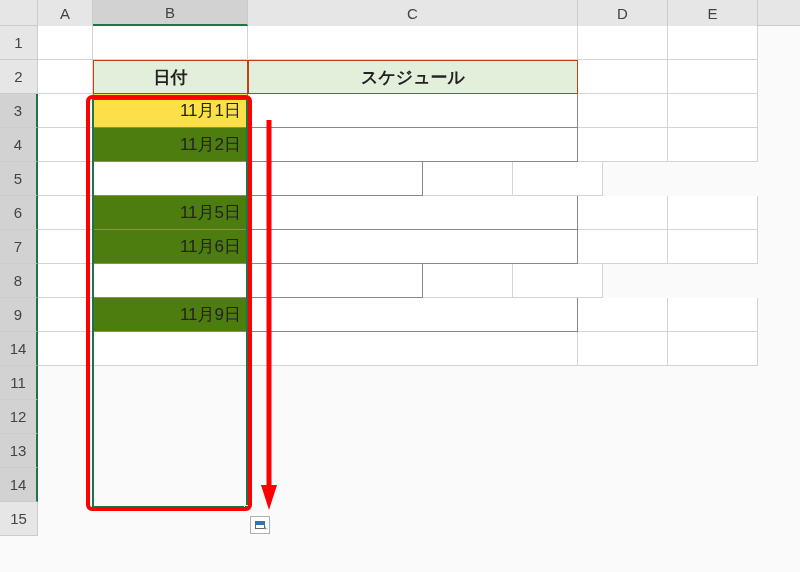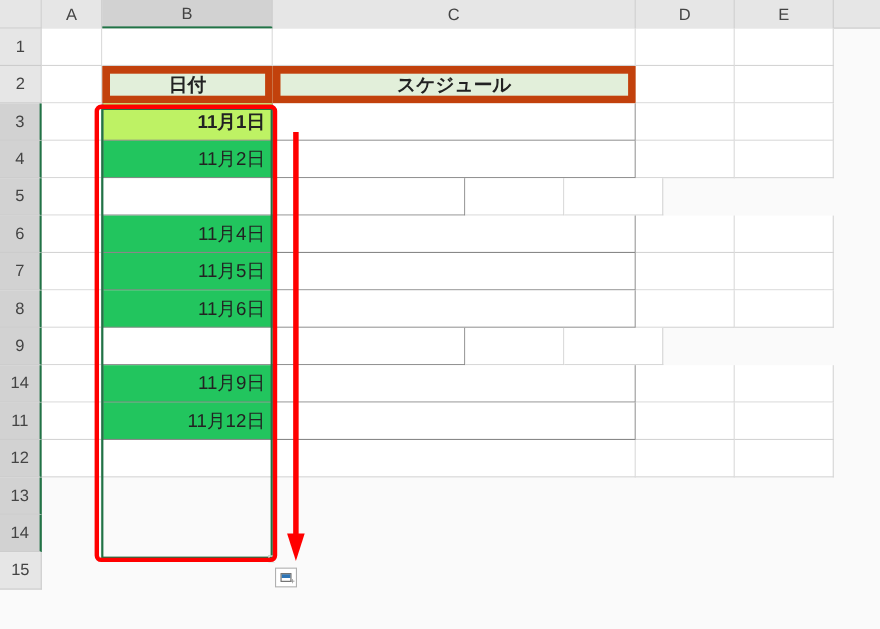--- a/index.html
+++ b/index.html
@@ -83,32 +83,31 @@
       align-items: center;
       padding: 0 6px;
       font-size: 17px;
       color: #222;
       background: #fff;
     }
     .cell.thead {
       background: #e2efda;
       font-weight: bold;
       justify-content: center;
-      border: 7px solid #c2410c;
+      border: 1px solid #c2410c;
     }
     .cell.data-b {
       justify-content: flex-end;
       border-left: 1px solid #888;
       border-right: 1px solid #888;
       border-bottom: 1px solid #888;
-      background: #22c55e;
+      background: #4d7c0f;
     }
     .cell.data-b.active {
-      background: #bef264;
-      font-weight: bold;
+      background: #fde047;
     }
     .cell.data-c {
       border-right: 1px solid #888;
       border-bottom: 1px solid #888;
     }
     
     .cA { width: 55px; }
     .cB { width: 155px; }
     .cC { width: 330px; }
     .cD { width: 90px; }
@@ -240,27 +239,20 @@
         <div class="cell cE"></div>
       </div>
       <div class="row">
         <div class="cell cA"></div>
         <div class="cell cC data-c"></div>
         <div class="cell cD"></div>
         <div class="cell cE"></div>
       </div>
       <div class="row">
         <div class="cell cA"></div>
-        <div class="cell cB data-b">11月4日</div>
-        <div class="cell cC data-c"></div>
-        <div class="cell cD"></div>
-        <div class="cell cE"></div>
-      </div>
-      <div class="row">
-        <div class="cell cA"></div>
         <div class="cell cB data-b">11月5日</div>
         <div class="cell cC data-c"></div>
         <div class="cell cD"></div>
         <div class="cell cE"></div>
       </div>
       <div class="row">
         <div class="cell cA"></div>
         <div class="cell cB data-b">11月6日</div>
         <div class="cell cC data-c"></div>
         <div class="cell cD"></div>
@@ -268,27 +260,20 @@
       </div>
       <div class="row">
         <div class="cell cA"></div>
         <div class="cell cC data-c"></div>
         <div class="cell cD"></div>
         <div class="cell cE"></div>
       </div>
       <div class="row">
         <div class="cell cA"></div>
         <div class="cell cB data-b">11月9日</div>
-        <div class="cell cC data-c"></div>
-        <div class="cell cD"></div>
-        <div class="cell cE"></div>
-      </div>
-      <div class="row">
-        <div class="cell cA"></div>
-        <div class="cell cB data-b">11月12日</div>
         <div class="cell cC data-c"></div>
         <div class="cell cD"></div>
         <div class="cell cE"></div>
       </div>
 
       <div class="row">
         <div class="cell cA"></div>
         <div class="cell cB"></div>
         <div class="cell cC"></div>
         <div class="cell cD"></div>

